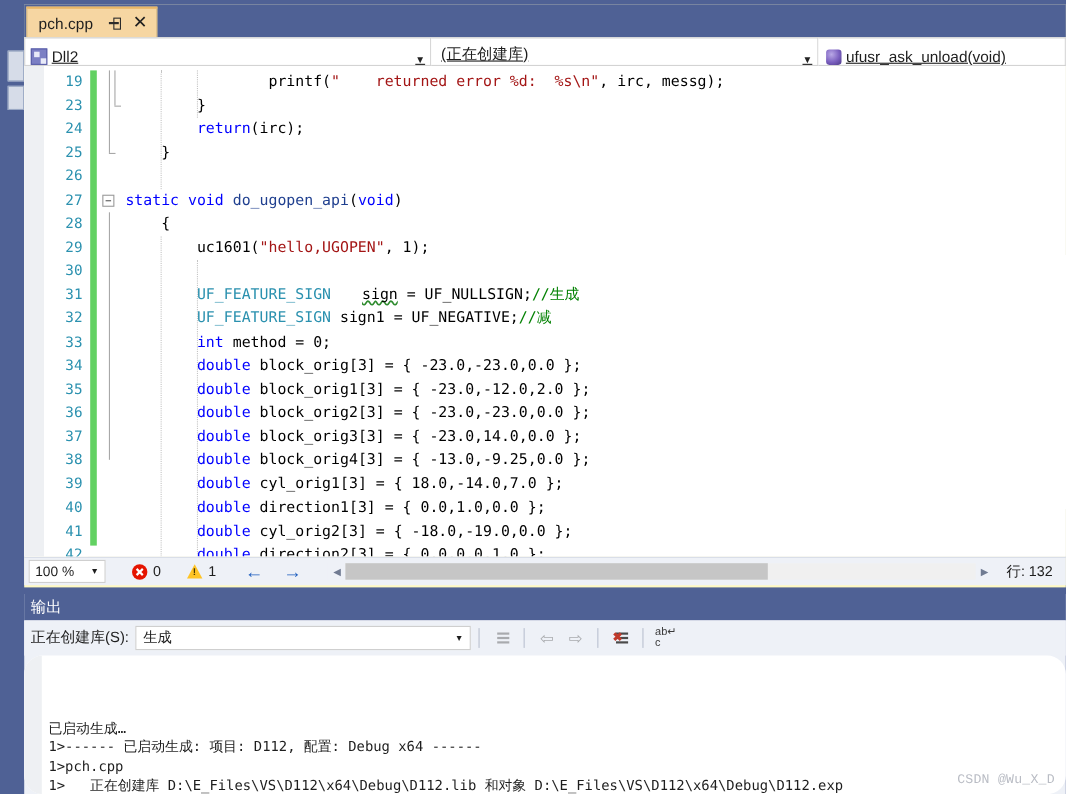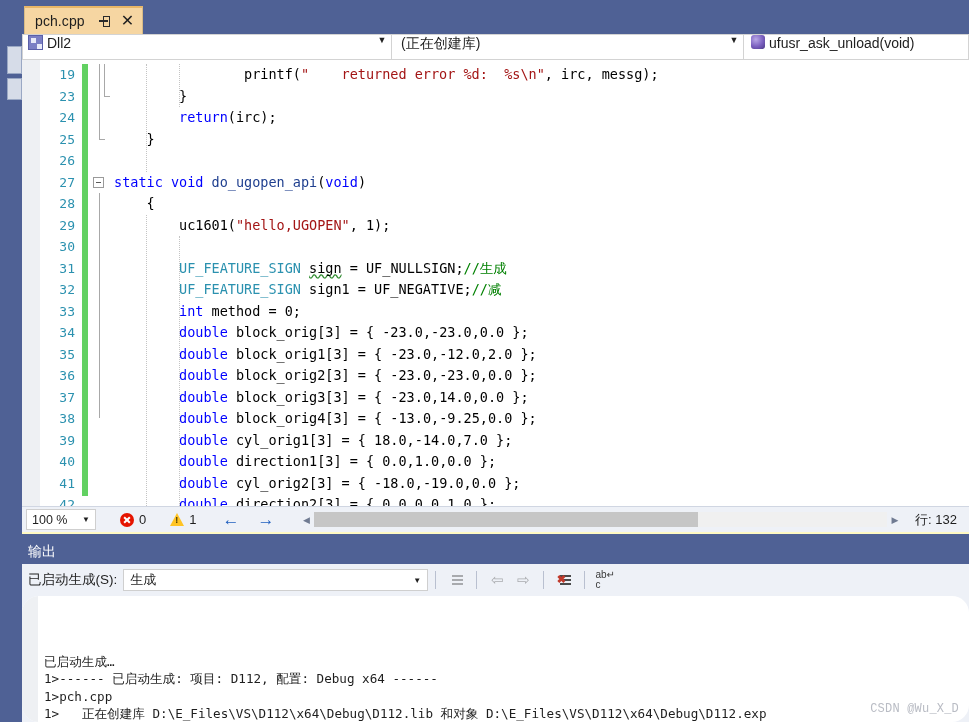--- a/index.html
+++ b/index.html
@@ -76,28 +76,29 @@
   }
 
   
   #nav-bar {
     display: flex; align-items: stretch;
     height: 26px;
     background: #f0f0f0;
     border-bottom: 1px solid #cfd6e4;
   }
   .nav-combo {
-    display: flex; align-items: flex-start;
+    display: flex; align-items: flex-end;
     height: 26px;
     background: #ffffff;
     border: 1px solid #d3d3d3;
     font-size: 14px; color: #1e1e1e;
     padding-left: 5px;
     position: relative;
     cursor: default;
+    text-decoration: underline;
   }
   .nav-combo.c1 { width: 370px; }
   .nav-combo.c2 { width: 352px; border-left: none; }
   .nav-combo.c3 { flex: 1; border-left: none; }
   .nav-combo .combo-text {
     flex: 1; white-space: nowrap; overflow: hidden;
     padding-left: 4px;
   }
   .nav-combo .caret {
     width: 18px; text-align: center; font-size: 9px;
@@ -189,20 +190,21 @@
   
   .t-kw    { color: #0000ff; }
   .t-type  { color: #2b91af; }
   .t-str   { color: #a31515; }
   .t-cmt   { color: #008000; }
   .t-fn    { color: #1f3f8f; }
   .t-plain { color: #000000; }
   .squiggle {
     text-decoration: underline wavy #2e8b2e;
     text-decoration-skip-ink: none;
+    margin-left: 20px;
   }
 
   
   #editor-status {
     height: 26px;
     background: #eef1f7;
     display: flex; align-items: center;
     border-top: 1px solid #d0d6e2;
     font-size: 13px; color: #1e1e1e;
   }
@@ -431,21 +433,21 @@
         <span class="sb-arrow">▶</span>
       </div>
       <span id="line-indicator">行: 132</span>
     </div>
   </div>
 
   <div id="output-panel">
     <div id="output-title">输出</div>
 
     <div id="output-toolbar">
-      <span id="src-label">已启动生成(S):</span>
+      <span id="src-label">正在创建库(S):</span>
       <div id="src-combo">
         <span>生成</span>
         <span class="scaret">▼</span>
       </div>
 
       <span class="tb-sep"></span>
       <span class="tb-btn disabled">
         <span class="ic-lines">
             <i></i>
             <i></i>

